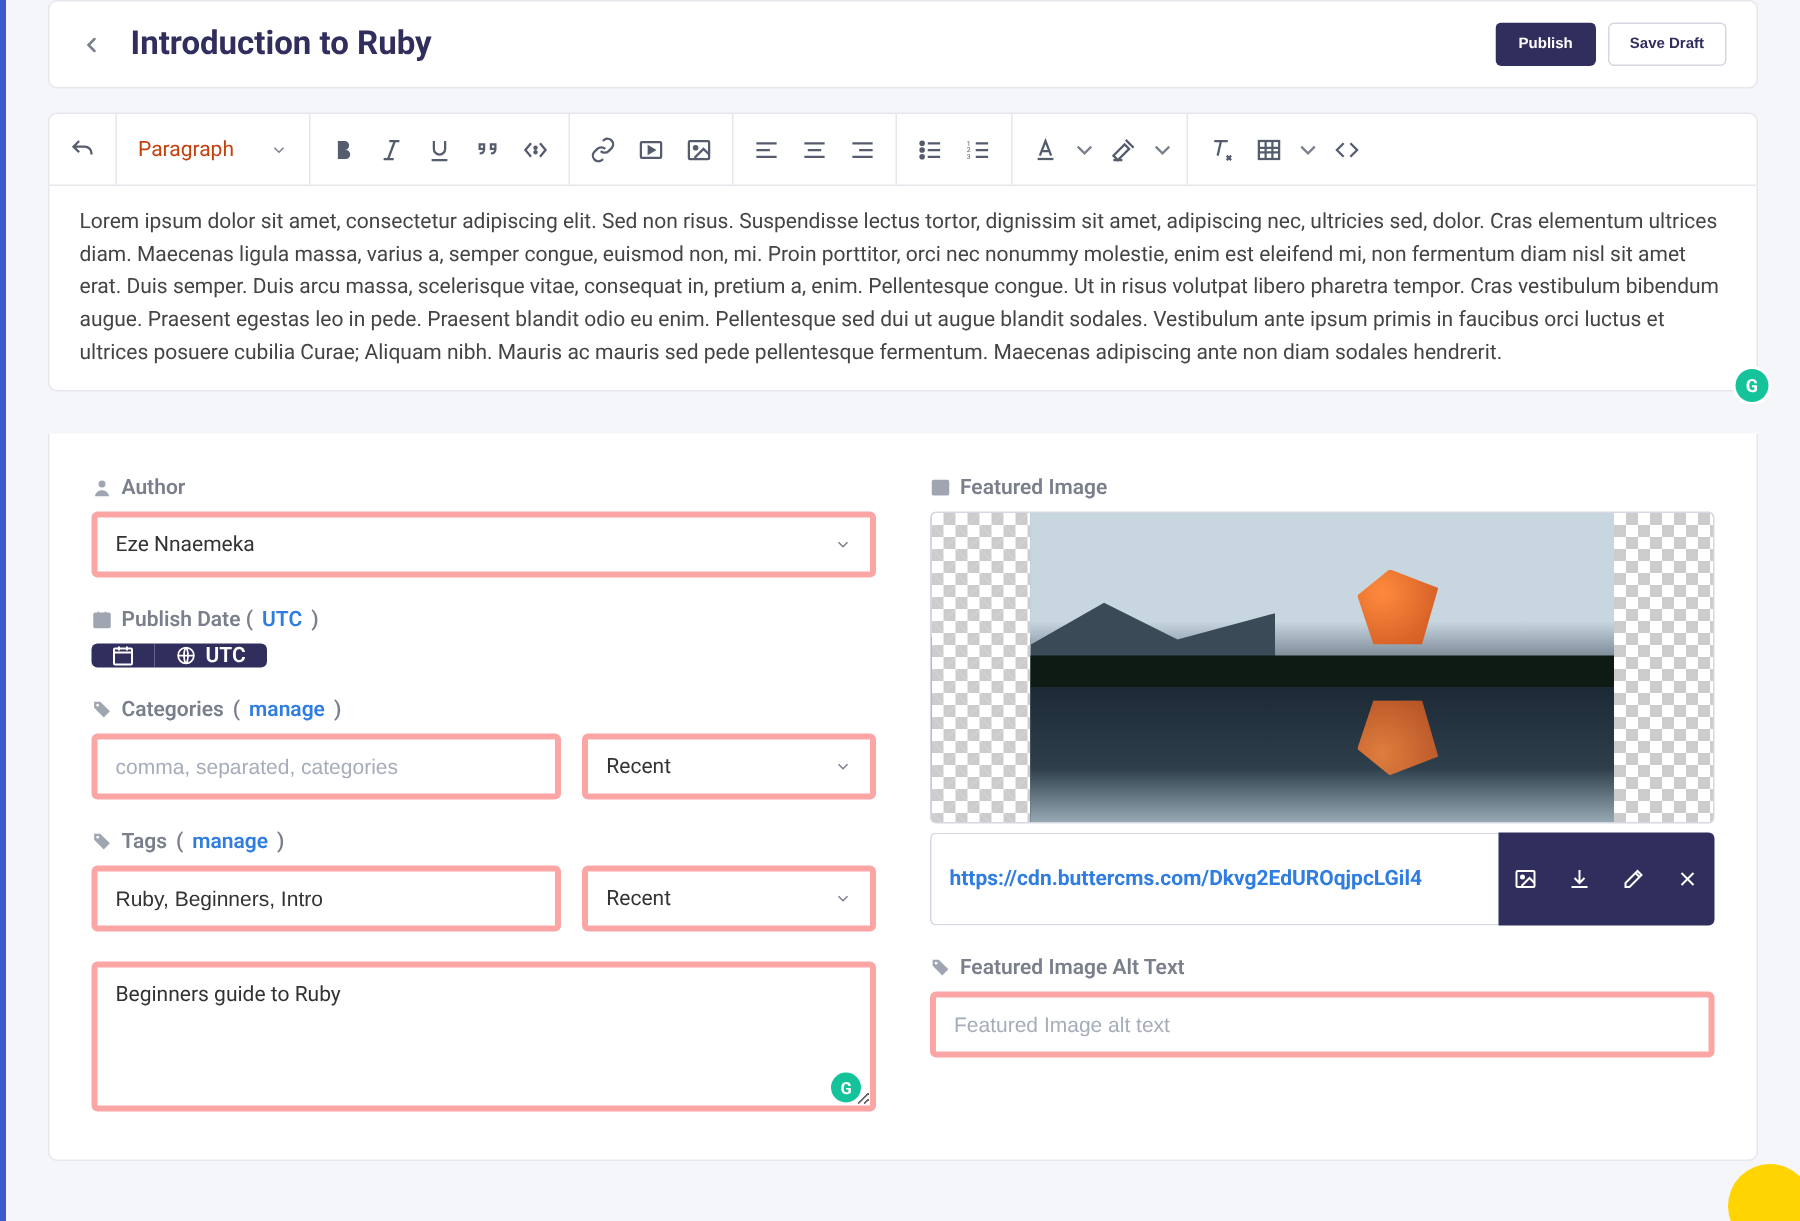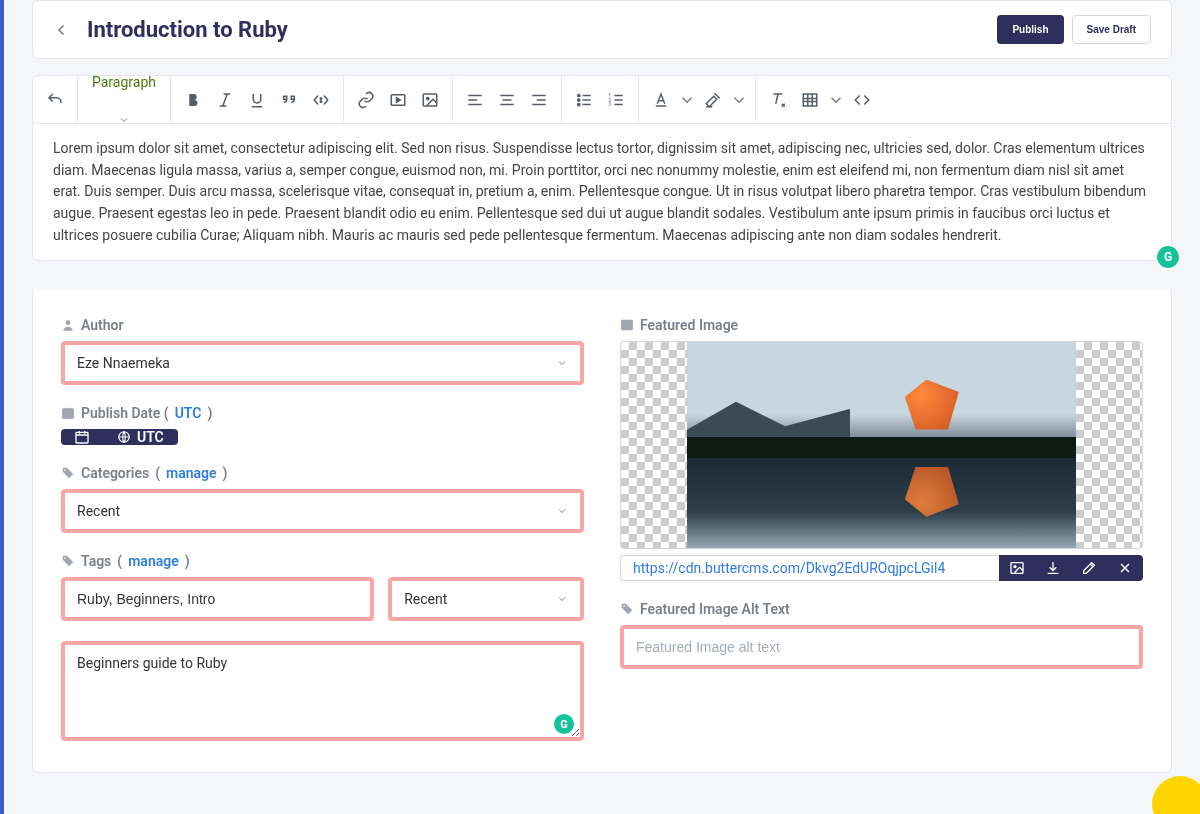--- a/index.html
+++ b/index.html
@@ -20,21 +20,21 @@
 .btn-primary { background: #2f2e5d; color: #fff; }
 .btn-secondary { background: #fff; color: #2f2e5d; border-color: #d5d8e0; }
 
 
 .toolbar { display: flex; align-items: stretch; border-bottom: 1px solid #e5e7ec; height: 48px; }
 .tb-group { display: flex; align-items: center; border-right: 1px solid #e5e7ec; padding: 0 6px; }
 .tb-group:last-child { border-right: none; }
 .tb-btn { width: 30px; height: 30px; display: flex; align-items: center; justify-content: center; color: #555c6e; cursor: pointer; border-radius: 3px; margin: 0 1px; }
 .tb-btn svg { width: 18px; height: 18px; stroke: currentColor; fill: none; stroke-width: 2; }
 .tb-btn.fill svg { fill: currentColor; stroke: none; }
-.tb-select { display: flex; align-items: center; gap: 24px; color: #4d7c0f; font-size: 14px; padding: 0 8px; cursor: pointer; flex-direction: column; }
+.tb-select { display: flex; align-items: center; gap: 24px; color: #c2410c; font-size: 14px; padding: 0 8px; cursor: pointer; }
 .editor-body { padding: 14px 20px; font-size: 14px; line-height: 1.55; color: #444; position: relative; min-height: 110px; }
 .grammarly { position: absolute; right: -8px; bottom: -8px; width: 22px; height: 22px; border-radius: 50%; background: #15c39a; display:flex;align-items:center;justify-content:center;color:#fff;font-weight:700;font-size:12px;box-shadow:0 0 0 2px #fff;}
 
 
 .tabs-card { background: transparent; border: none; margin: 28px 28px 0 28px; }
 .tabs-row { display: flex; }
 .tab { flex: 1; display: flex; align-items: center; justify-content: center; gap: 8px; padding: 14px 0; font-size: 16px; font-weight: 600; cursor: pointer; }
 .tab.active { background: #fff; color: #333; border: 1px solid #e5e7ec; border-bottom: 1px solid #fff; border-radius: 6px 6px 0 0; }
 .tab.inactive { background: #e8eaf0; color: #555; border: 1px solid #e5e7ec; border-radius: 6px 6px 0 0; }
 
@@ -81,21 +81,21 @@
 .mountain { position:absolute; left:66px; right:66px; top:0; bottom:0;
   background: linear-gradient(180deg,#c8d6e0 0%,#c8d6e0 35%, #243443 60%, #0e1820 100%);
 }
 .peak { position:absolute; left:56%; top:18%; width:54px; height:50px; background: radial-gradient(circle at 30% 30%, #ff8a3d, #c9531f); clip-path: polygon(20% 100%, 0 35%, 40% 0, 100% 25%, 80% 100%); }
 .ridgeL { position:absolute; left:0; right:58%; top:22%; height:70px; background:#3a4a57; clip-path: polygon(0 60%, 30% 20%, 60% 55%, 100% 30%, 100% 100%, 0 100%);}
 .treeline { position:absolute; left:0; right:0; top:46%; height:22px; background:#0e1a14;}
 .reflection { position:absolute; left:0; right:0; top:56%; bottom:0; background: linear-gradient(180deg,#1c2a36 0%, #2e3e4b 60%, #95a8b4 100%); }
 .reflection .peakR { position:absolute; left:56%; top:10%; width:54px; height:50px; background: radial-gradient(circle at 30% 70%, #ff8a3d, #c9531f); clip-path: polygon(20% 0, 0 65%, 40% 100%, 100% 75%, 80% 0); opacity:0.85; filter:blur(0.4px);}
 
 .fi-row { display:flex; align-items:stretch; margin-top:6px; }
-.fi-url { flex:1; border:1px solid #d5d8e0; border-right:none; border-radius:4px 0 0 4px; padding:4px 12px; color:#2f7de1; font-size:14px; white-space:nowrap; overflow:hidden; text-overflow:ellipsis;}
+.fi-url { flex:1; border:1px solid #d5d8e0; border-right:none; border-radius:4px 0 0 4px; padding:22px 12px; color:#2f7de1; font-size:14px; white-space:nowrap; overflow:hidden; text-overflow:ellipsis;font-weight:bold;}
 .fi-actions { display:flex; background:#2f2e5d; border-radius:0 4px 4px 0;}
 .fi-act { width:36px; display:flex; align-items:center; justify-content:center; color:#fff; cursor:pointer;}
 .fi-act svg{width:16px;height:16px;stroke:currentColor;fill:none;stroke-width:2;}
 
 svg { display:block; }
 .chev { width:12px;height:12px; }
 .chev path{ stroke:#7a7f8c; stroke-width:2; fill:none;}
 .lbl-icon { width:14px; height:14px; color:#a0a5b2; }
 .lbl-icon svg { width:14px; height:14px; fill: currentColor; }
 
@@ -337,20 +337,21 @@
                     <path d="M3 3h7l11 11-7 7L3 10z"></path>
                     <circle cx="7" cy="7" r="1.5" fill="#fff"></circle>
                   </svg>
                 </span>
           <span>Categories</span>
           <span>(</span>
                 <span class="link">manage</span>
                 <span>)</span>
         </div>
         <div class="two-col">
+          <div class="input-wrap"><input class="input" placeholder="comma, separated, categories" style=""></div>
           <div class="select-wrap">
             <div class="select">
               <span>Recent</span>
               <svg class="chev" viewBox="0 0 24 24">
                       <path d="M6 9l6 6 6-6"></path>
                     </svg>
             </div>
           </div>
         </div>
       </div>

